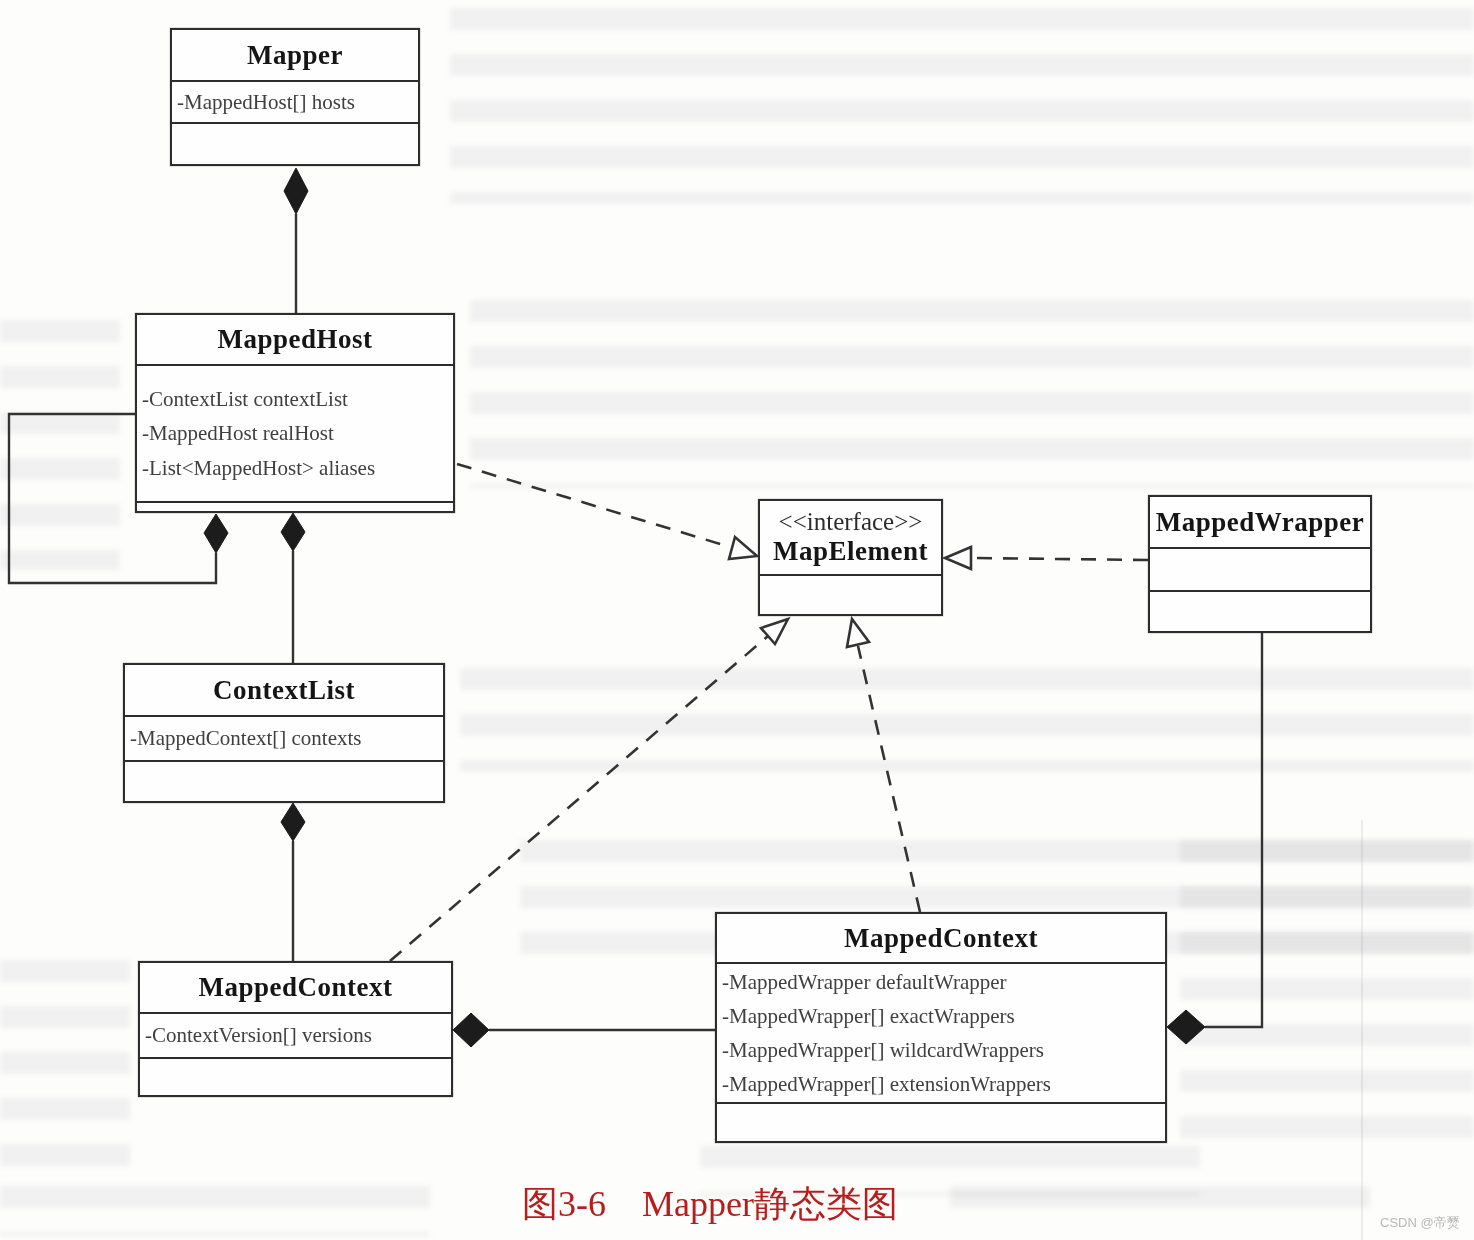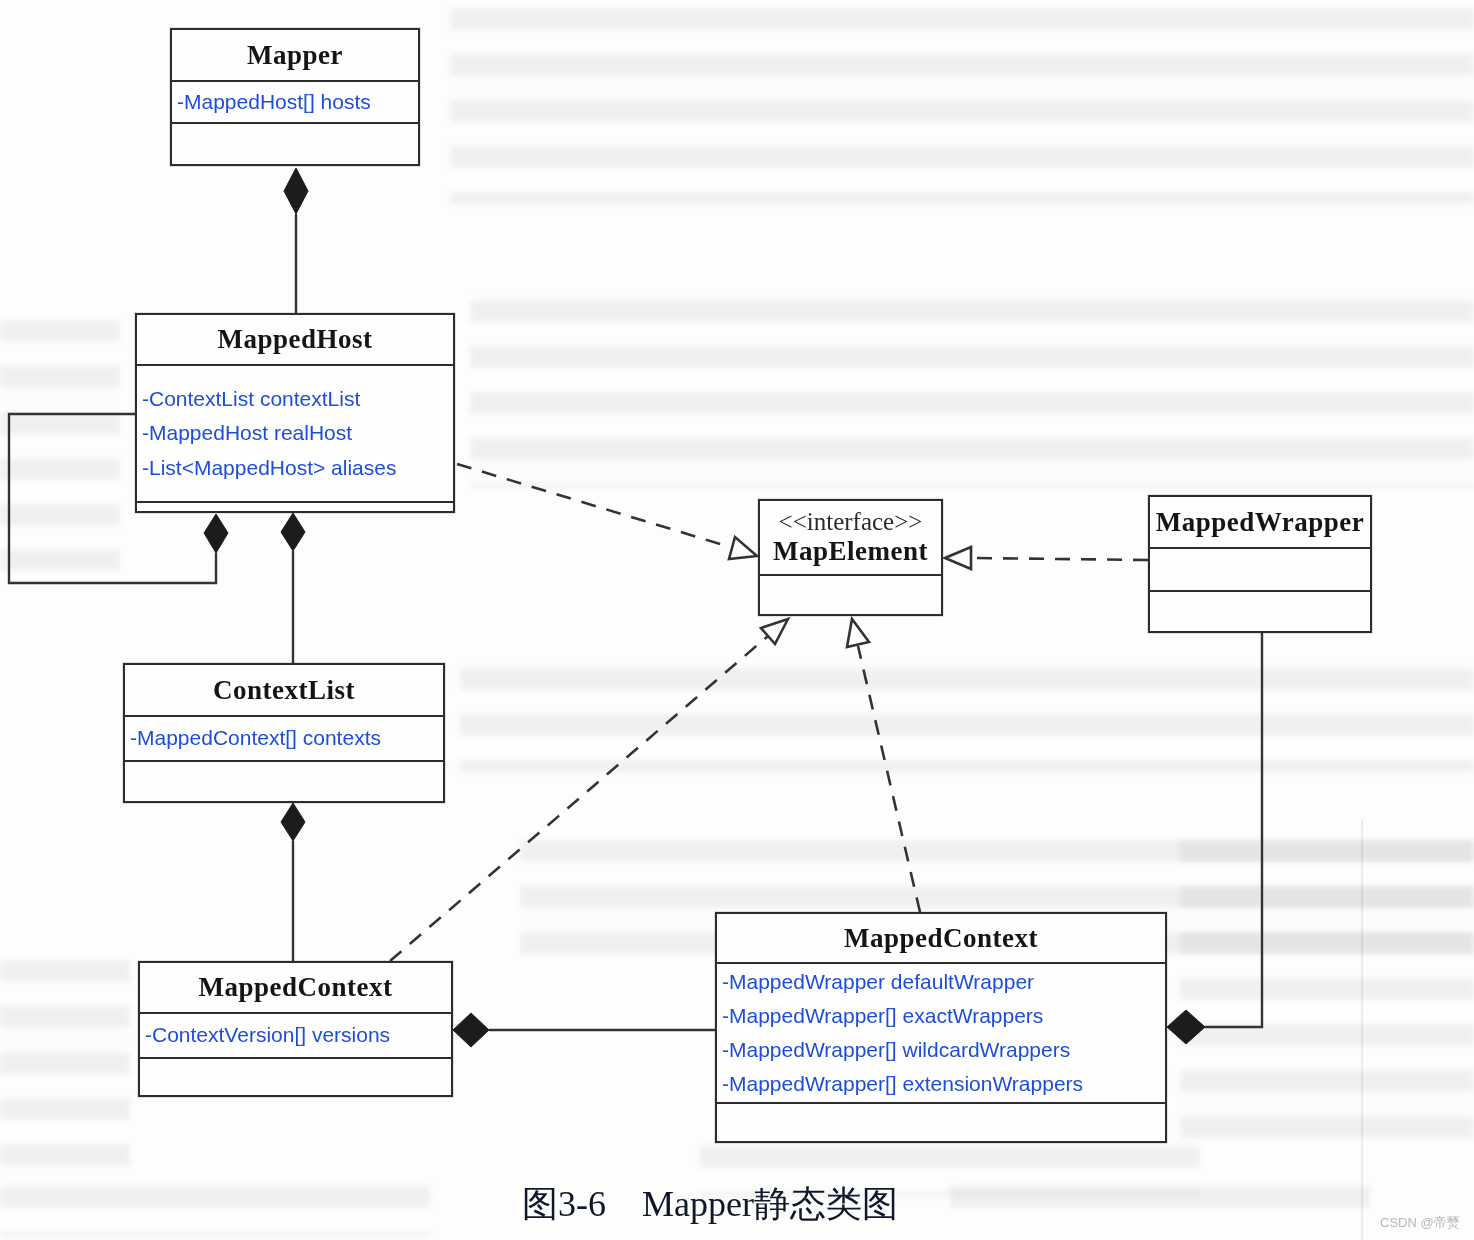--- a/index.html
+++ b/index.html
@@ -43,35 +43,35 @@
   }
   .uml-attrs,.uml-ops{
     border-top:2.5px solid #2d2d2d;
     box-sizing:border-box;
   }
   .uml-attrs{
     display:flex;flex-direction:column;justify-content:center;
     padding-left:5px;
   }
   .uml-attr{
-    font-family:Liberation Sans, sans-serif;
-    font-size:21px;color:#1d4ed8;
+    font-family:Liberation Serif, serif;
+    font-size:21px;color:#404040;
     white-space:nowrap;
     line-height:1.62;
   }
   
   #wires{position:absolute;left:0;top:0;pointer-events:none;}
   .solid{stroke:#333;stroke-width:2.4;fill:none;}
   .dashed{stroke:#333;stroke-width:2.6;fill:none;stroke-dasharray:15 11;}
   .diamond{fill:#1c1c1c;stroke:#1c1c1c;stroke-width:1;}
   .tri{fill:#fefefe;stroke:#333;stroke-width:2.6;stroke-linejoin:miter;}
   
   #caption{
     position:absolute;left:390px;top:1180px;width:640px;
-    text-align:center;font-size:36px;color:#0f172a;
+    text-align:center;font-size:36px;color:#b91c1c;
     font-family:"Liberation Serif","DejaVu Serif",serif;
   }
   #watermark{
     position:absolute;left:1380px;top:1214px;
     font-family:"Liberation Sans","DejaVu Sans",sans-serif;
     font-size:13px;color:#b8b8b8;white-space:nowrap;
   }
 </style>
 </head>
 <body>

